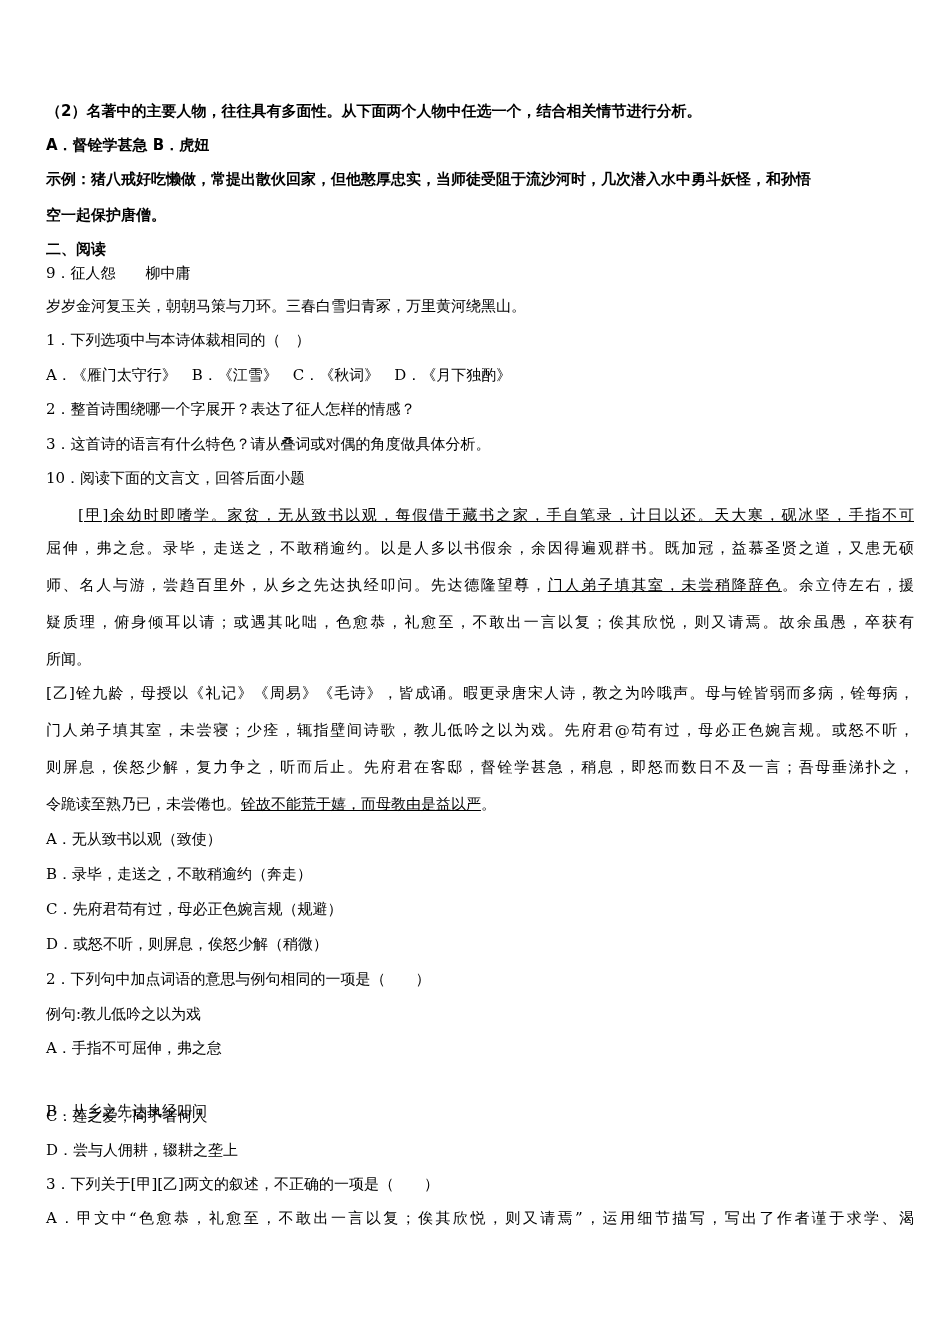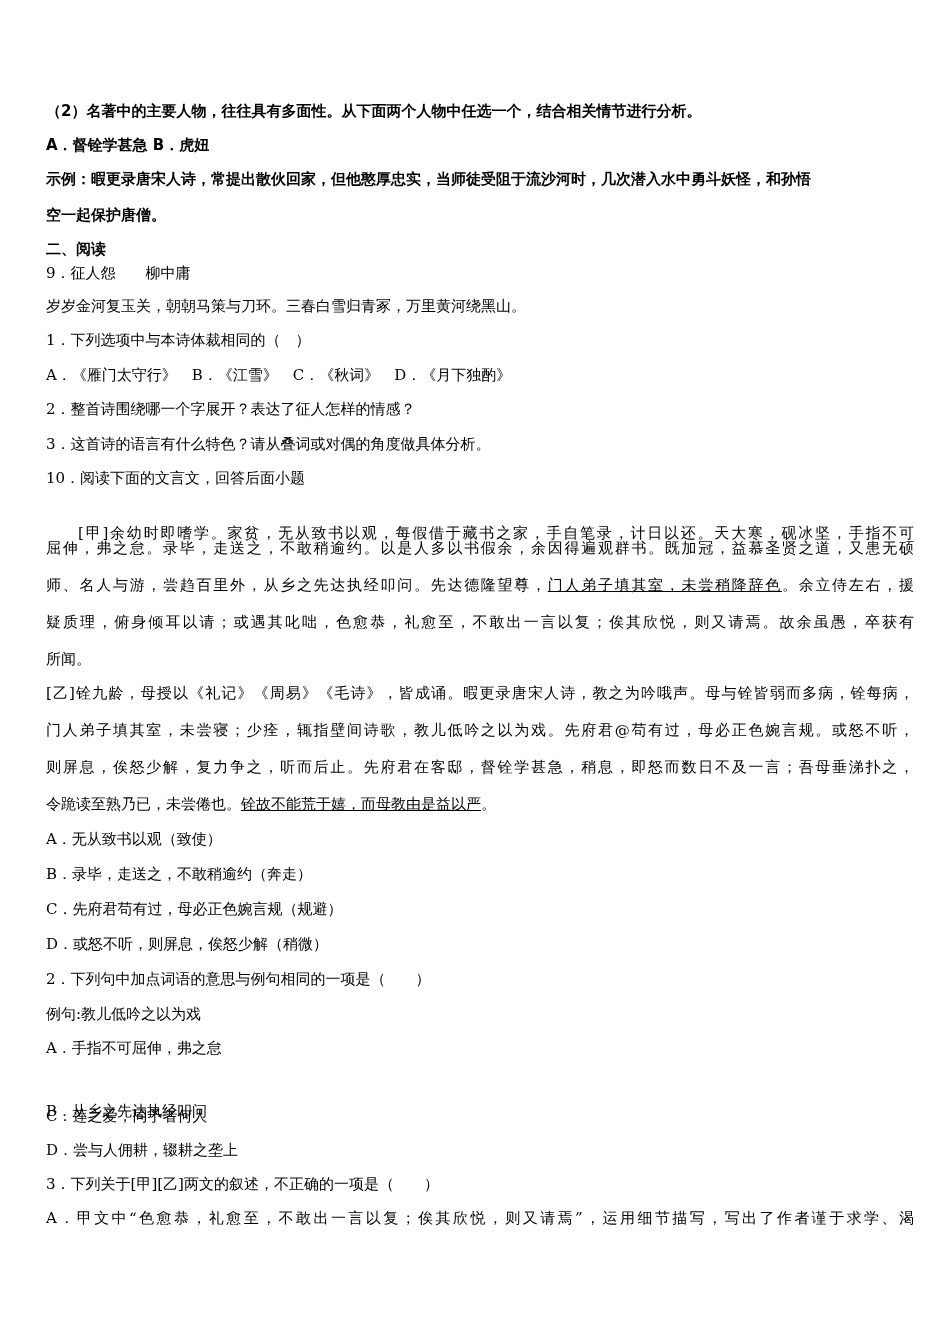--- a/index.html
+++ b/index.html
@@ -12,35 +12,35 @@
     .u { text-decoration: underline; font-family: Liberation Mono, monospace; }
     .indent { padding-left: 32px; width: 836px; }
   </style>
 </head>
 <body>
 
 <div class="page">
 
   <div class="line bold" style="top:2px;">（2）名著中的主要人物，往往具有多面性。从下面两个人物中任选一个，结合相关情节进行分析。</div>
   <div class="line bold" style="top:36px;">A．督铨学甚急          B．虎妞</div>
-  <div class="line bold" style="top:70px;">示例：暇更录唐宋人诗，常提出散伙回家，但他憨厚忠实，当师徒受阻于流沙河时，几次潜入水中勇斗妖怪，和孙悟</div>
+  <div class="line bold" style="top:70px;">示例：猪八戒好吃懒做，常提出散伙回家，但他憨厚忠实，当师徒受阻于流沙河时，几次潜入水中勇斗妖怪，和孙悟</div>
   <div class="line bold" style="top:106px;">空一起保护唐僧。</div>
 
   <div class="line bold" style="top:140px;">二、阅读</div>
 
   <div class="line" style="top:164px;">9．征人怨　　柳中庸</div>
   <div class="line" style="top:197px;">岁岁金河复玉关，朝朝马策与刀环。三春白雪归青冢，万里黄河绕黑山。</div>
   <div class="line" style="top:231px;">1．下列选项中与本诗体裁相同的（　）</div>
   <div class="line" style="top:266px;">A．《雁门太守行》　B．《江雪》　C．《秋词》　D．《月下独酌》</div>
   <div class="line" style="top:300px;text-align:right;">2．整首诗围绕哪一个字展开？表达了征人怎样的情感？</div>
   <div class="line" style="top:335px;">3．这首诗的语言有什么特色？请从叠词或对偶的角度做具体分析。</div>
 
   <div class="line" style="top:369px;">10．阅读下面的文言文，回答后面小题</div>
 
-  <div class="line just indent" style="top:424px;">[甲]余幼时即嗜学。家贫，无从致书以观，每假借于藏书之家，手自笔录，计日以还。天大寒，砚冰坚，手指不可</div>
+  <div class="line just indent" style="top:406px;text-decoration:underline;">[甲]余幼时即嗜学。家贫，无从致书以观，每假借于藏书之家，手自笔录，计日以还。天大寒，砚冰坚，手指不可</div>
   <div class="line just" style="top:439px;">屈伸，弗之怠。录毕，走送之，不敢稍逾约。以是人多以书假余，余因得遍观群书。既加冠，益慕圣贤之道，又患无硕</div>
   <div class="line just" style="top:476px;"><span>师、名人与游，尝趋百里外，从乡之先达执经叩问。先达德隆望尊，</span><span class="u">门人弟子填其室，未尝稍降辞色</span><span>。余立侍左右，援</span></div>
   <div class="line just" style="top:513px;">疑质理，俯身倾耳以请；或遇其叱咄，色愈恭，礼愈至，不敢出一言以复；俟其欣悦，则又请焉。故余虽愚，卒获有</div>
   <div class="line" style="top:550px;">所闻。</div>
 
   <div class="line just" style="top:584px;">[乙]铨九龄，母授以《礼记》《周易》《毛诗》，皆成诵。暇更录唐宋人诗，教之为吟哦声。母与铨皆弱而多病，铨每病，</div>
   <div class="line just" style="top:621px;">门人弟子填其室，未尝寝；少痊，辄指壁间诗歌，教儿低吟之以为戏。先府君@苟有过，母必正色婉言规。或怒不听，</div>
   <div class="line just" style="top:658px;">则屏息，俟怒少解，复力争之，听而后止。先府君在客邸，督铨学甚急，稍息，即怒而数日不及一言；吾母垂涕扑之，</div>
   <div class="line" style="top:695px;"><span>令跪读至熟乃已，未尝倦也。</span><span class="u">铨故不能荒于嬉，而母教由是益以严</span><span>。</span></div>
 

